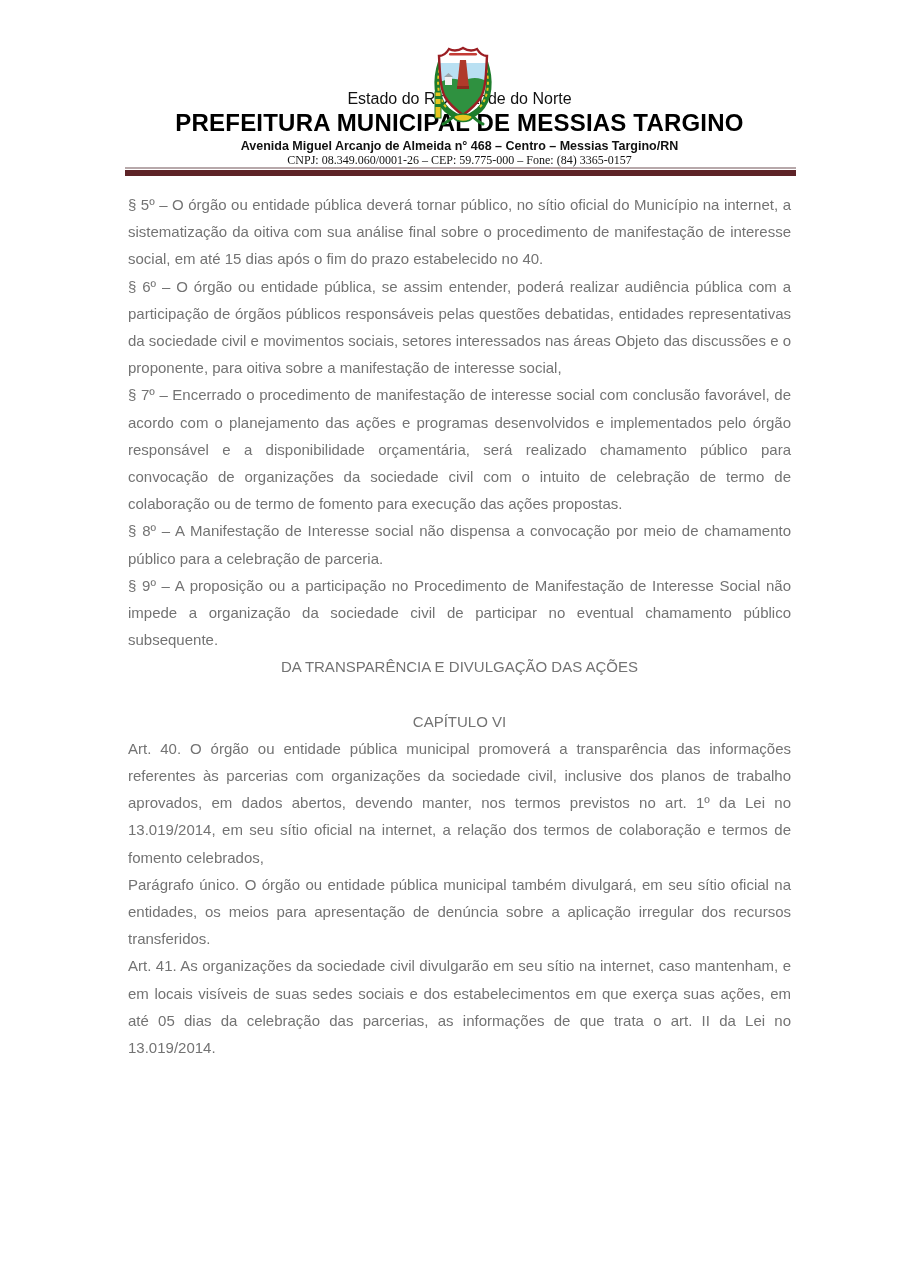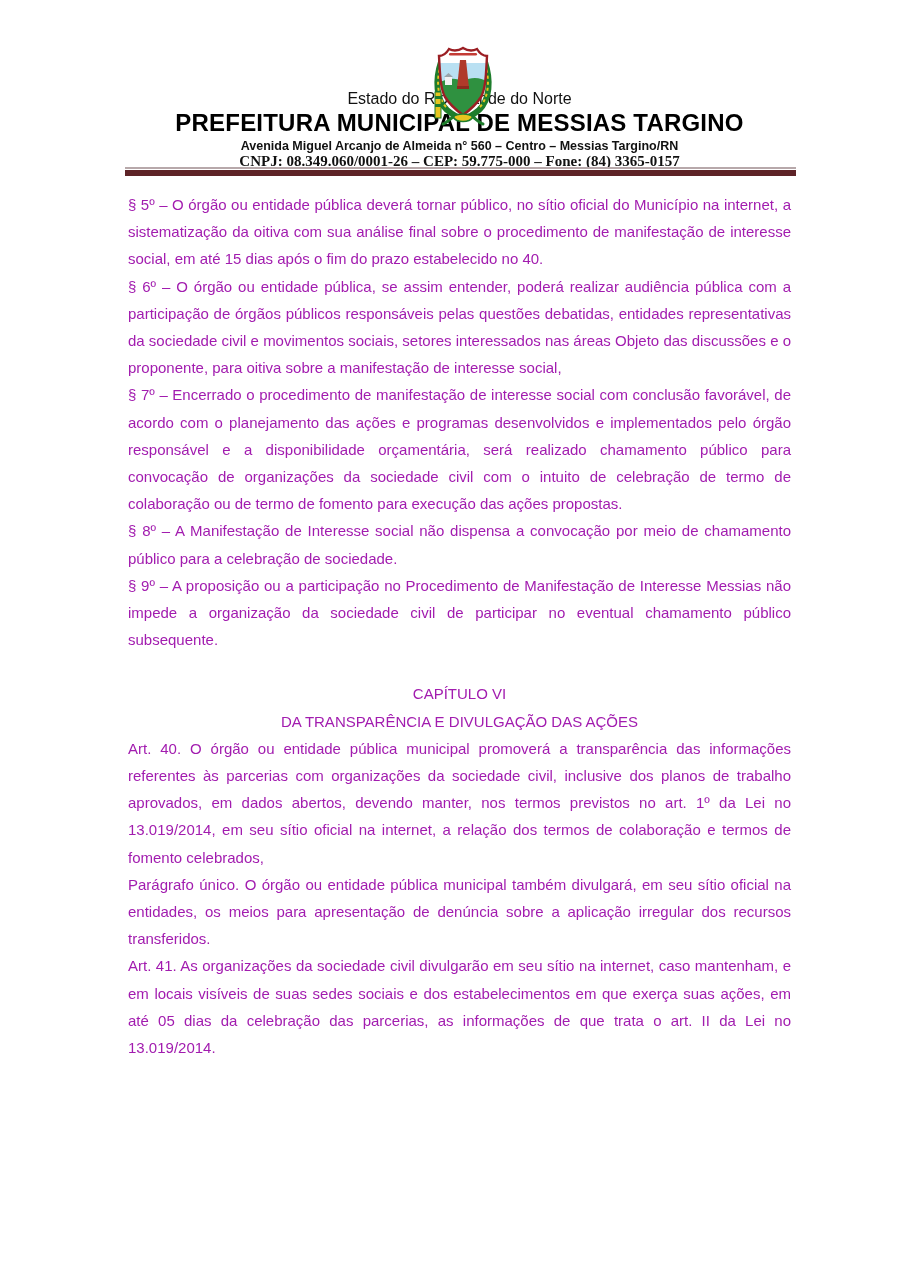--- a/index.html
+++ b/index.html
@@ -10,30 +10,30 @@
     margin:0 auto;
     background:#ffffff;
     overflow:hidden;
     font-family:"Liberation Sans", sans-serif;
   }
   
   .hdr-line { position:absolute; left:128px; width:663px; text-align:center; color:#111; }
   .estado   { top:90px;  font-size:16px; }
   .title    { top:109px; font-size:24px; font-weight:bold; letter-spacing:0.2px; color:#000; }
   .address  { top:139px; font-size:12.5px; font-weight:bold; }
-  .cnpj     { top:153px; font-size:15px; font-weight:bold; font-family:"Liberation Serif", serif; }
+  .cnpj     { top:153px; font-size:12px; font-weight:normal; font-family:"Liberation Serif", serif; }
   .rule {
     position:absolute; top:167px; left:125px; width:671px; height:9px;
     background:linear-gradient(to bottom, #b7a8aa 0%, #b7a8aa 24%, #ffffff 24%, #ffffff 33%, #5e2327 33%, #5e2327 100%);
   }
   .crest { position:absolute; left:429px; top:44px; width:68px; height:84px; z-index:2; }
   
   .doc {
     position:absolute; top:191px; left:128px; width:663px;
-    font-size:15px; line-height:27.2px; color:#a21caf;
+    font-size:15px; line-height:27.2px; color:#737373;
   }
   .para    { text-align:justify; text-justify:inter-word; }
   .heading { text-align:center; }
   .gap-before { margin-top:27px; }
 </style>
 </head>
 <body>
 
 <div class="page">
 
@@ -66,31 +66,31 @@
         <rect x="20" y="9" width="28" height="2.6" rx="1.3" fill="#c43b35"></rect>
       </g>
       <path d="M34 4 C29 7 24 7 20 5 C17 10 13 12 10 12 C11 28 11 44 16 53 C21 61 27 66 34 71 C41 66 47 61 52 53 C57 44 57 28 58 12 C55 12 51 10 48 5 C44 7 39 7 34 4 Z" fill="none" stroke="#9b1f24" stroke-width="2.4"></path>
 
       <path d="M24 73 C28 69 40 69 44 73 C40 79 28 79 24 73 Z" fill="#e7c51f" stroke="#1e7d2c" stroke-width="1.5"></path>
       <path d="M24 73 C20 76 17 79 14 80 M44 73 C48 76 51 79 54 80" fill="none" stroke="#1e7d2c" stroke-width="3" stroke-linecap="round"></path>
     </svg>
 
     <div class="hdr-line estado">Estado do Rio Grande do Norte</div>
     <div class="hdr-line title">PREFEITURA MUNICIPAL DE MESSIAS TARGINO</div>
-    <div class="hdr-line address">Avenida Miguel Arcanjo de Almeida n° 560 – Centro – Messias Targino/RN</div>
+    <div class="hdr-line address">Avenida Miguel Arcanjo de Almeida n° 468 – Centro – Messias Targino/RN</div>
     <div class="hdr-line cnpj">CNPJ: 08.349.060/0001-26 – CEP: 59.775-000 – Fone: (84) 3365-0157</div>
     <div class="rule"></div>
   </div>
 
   <div class="doc">
     <div class="para">§ 5º – O órgão ou entidade pública deverá tornar público, no sítio oficial do Município na internet, a sistematização da oitiva com sua análise final sobre o procedimento de manifestação de interesse social, em até 15 dias após o fim do prazo estabelecido no 40.</div>
     <div class="para">§ 6º – O órgão ou entidade pública, se assim entender, poderá realizar audiência pública com a participação de órgãos públicos responsáveis pelas questões debatidas, entidades representativas da sociedade civil e movimentos sociais, setores interessados nas áreas Objeto das discussões e o proponente, para oitiva sobre a manifestação de interesse social,</div>
     <div class="para">§ 7º – Encerrado o procedimento de manifestação de interesse social com conclusão favorável, de acordo com o planejamento das ações e programas desenvolvidos e implementados pelo órgão responsável e a disponibilidade orçamentária, será realizado chamamento público para convocação de organizações da sociedade civil com o intuito de celebração de termo de colaboração ou de termo de fomento para execução das ações propostas.</div>
-    <div class="para">§ 8º – A Manifestação de Interesse social não dispensa a convocação por meio de chamamento público para a celebração de sociedade.</div>
-    <div class="para">§ 9º – A proposição ou a participação no Procedimento de Manifestação de Interesse Messias não impede a organização da sociedade civil de participar no eventual chamamento público subsequente.</div>
+    <div class="para">§ 8º – A Manifestação de Interesse social não dispensa a convocação por meio de chamamento público para a celebração de parceria.</div>
+    <div class="para">§ 9º – A proposição ou a participação no Procedimento de Manifestação de Interesse Social não impede a organização da sociedade civil de participar no eventual chamamento público subsequente.</div>
+    <div class="heading">DA TRANSPARÊNCIA E DIVULGAÇÃO DAS AÇÕES</div>
     <div class="heading gap-before">CAPÍTULO VI</div>
-    <div class="heading">DA TRANSPARÊNCIA E DIVULGAÇÃO DAS AÇÕES</div>
     <div class="para">Art. 40. O órgão ou entidade pública municipal promoverá a transparência das informações referentes às parcerias com organizações da sociedade civil, inclusive dos planos de trabalho aprovados, em dados abertos, devendo manter, nos termos previstos no art. 1º da Lei no 13.019/2014, em seu sítio oficial na internet, a relação dos termos de colaboração e termos de fomento celebrados,</div>
     <div class="para">Parágrafo único. O órgão ou entidade pública municipal também divulgará, em seu sítio oficial na entidades, os meios para apresentação de denúncia sobre a aplicação irregular dos recursos transferidos.</div>
     <div class="para">Art. 41. As organizações da sociedade civil divulgarão em seu sítio na internet, caso mantenham, e em locais visíveis de suas sedes sociais e dos estabelecimentos em que exerça suas ações, em até 05 dias da celebração das parcerias, as informações de que trata o art. II da Lei no 13.019/2014.</div>
   </div>
 
 </div>
 
 </body></html>

